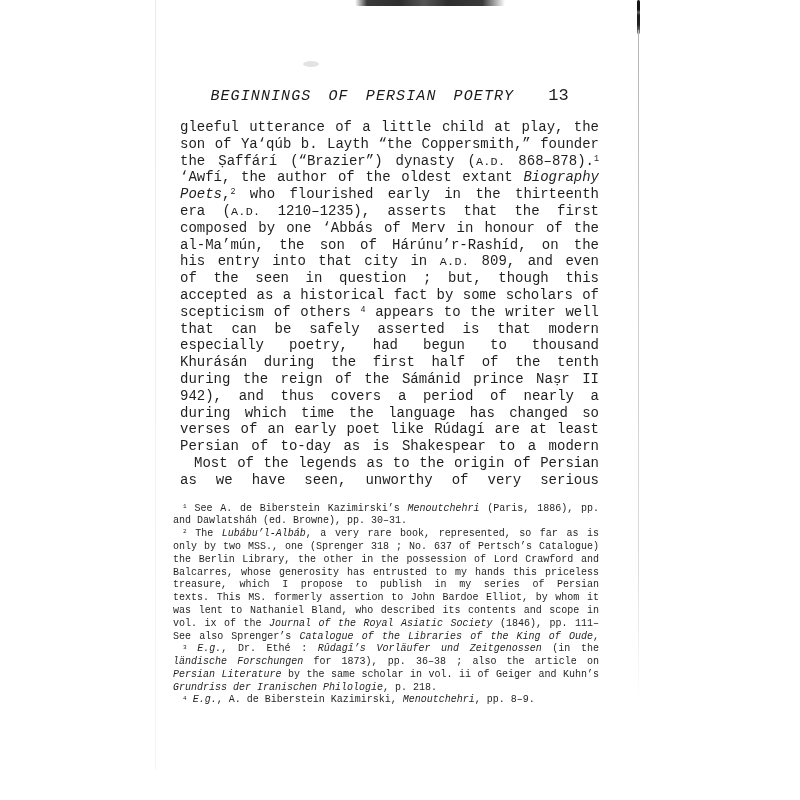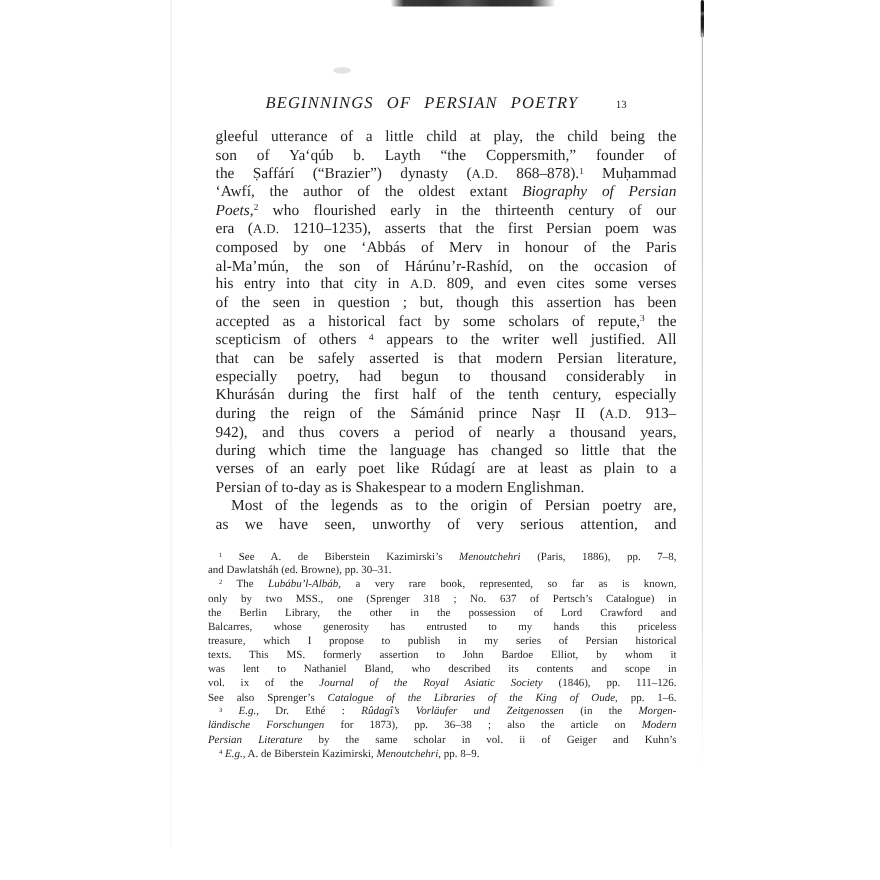--- a/index.html
+++ b/index.html
@@ -3,28 +3,28 @@
 <meta charset="utf-8">
 <style>
   html,body{margin:0;padding:0;}
   body{
     width:800px;height:800px;position:relative;overflow:hidden;
     background:#ffffff;
     font-family:"Liberation Serif","DejaVu Serif",serif;
     color:#1f1f1f;
   }
   
-  .page{position:absolute;left:196px;top:86px;width:419px;}
+  .page{position:absolute;left:180px;top:86px;width:419px;font-family:Liberation Mono, monospace;}
   .running-head{
     display:flex;justify-content:center;align-items:baseline;
     font-style:italic;font-size:15px;letter-spacing:1.1px;word-spacing:7px;
     color:#1c1c1c;margin-bottom:14px;white-space:nowrap;
   }
   .running-head .num{
-    font-style:normal;font-size:10px;letter-spacing:0;word-spacing:0;
+    font-style:normal;font-size:17px;letter-spacing:0;word-spacing:0;
     margin-left:34px;
   }
   .bodytext{}
   .tline{
     font-size:14px;line-height:16.8px;height:16.8px;overflow:hidden;
     text-align:justify;text-align-last:justify;
   }
   .tline.ind{text-indent:14px;}
   .tline.nj{text-align-last:auto;}
   .footnotes{margin-top:14px;margin-left:-7px;width:426px;}
@@ -110,15 +110,16 @@
       <div class="fline">the Berlin Library, the other in the possession of Lord Crawford and</div>
       <div class="fline">Balcarres, whose generosity has entrusted to my hands this priceless</div>
       <div class="fline">treasure, which I propose to publish in my series of Persian historical</div>
       <div class="fline">texts.  This MS. formerly assertion to John Bardoe Elliot, by whom it</div>
       <div class="fline">was lent to Nathaniel Bland, who described its contents and scope in</div>
       <div class="fline">vol. ix of the <i>Journal of the Royal Asiatic Society</i> (1846), pp. 111–126.</div>
       <div class="fline">See also Sprenger’s <i>Catalogue of the Libraries of the King of Oude</i>, pp. 1–6.</div>
       <div class="fline ind"><sup>3</sup> <i>E.g.</i>, Dr. Ethé : <i>Rûdagî’s Vorläufer und Zeitgenossen</i> (in the <i>Morgen-</i></div>
       <div class="fline"><i>ländische Forschungen</i> for 1873), pp. 36–38 ; also the article on <i>Modern</i></div>
       <div class="fline"><i>Persian Literature</i> by the same scholar in vol. ii of Geiger and Kuhn’s</div>
+      <div class="fline nj"><i>Grundriss der Iranischen Philologie</i>, p. 218.</div>
       <div class="fline ind nj"><sup>4</sup> <i>E.g.</i>, A. de Biberstein Kazimirski, <i>Menoutchehri</i>, pp. 8–9.</div>
     </div>
 </div>
 
 </body></html>

